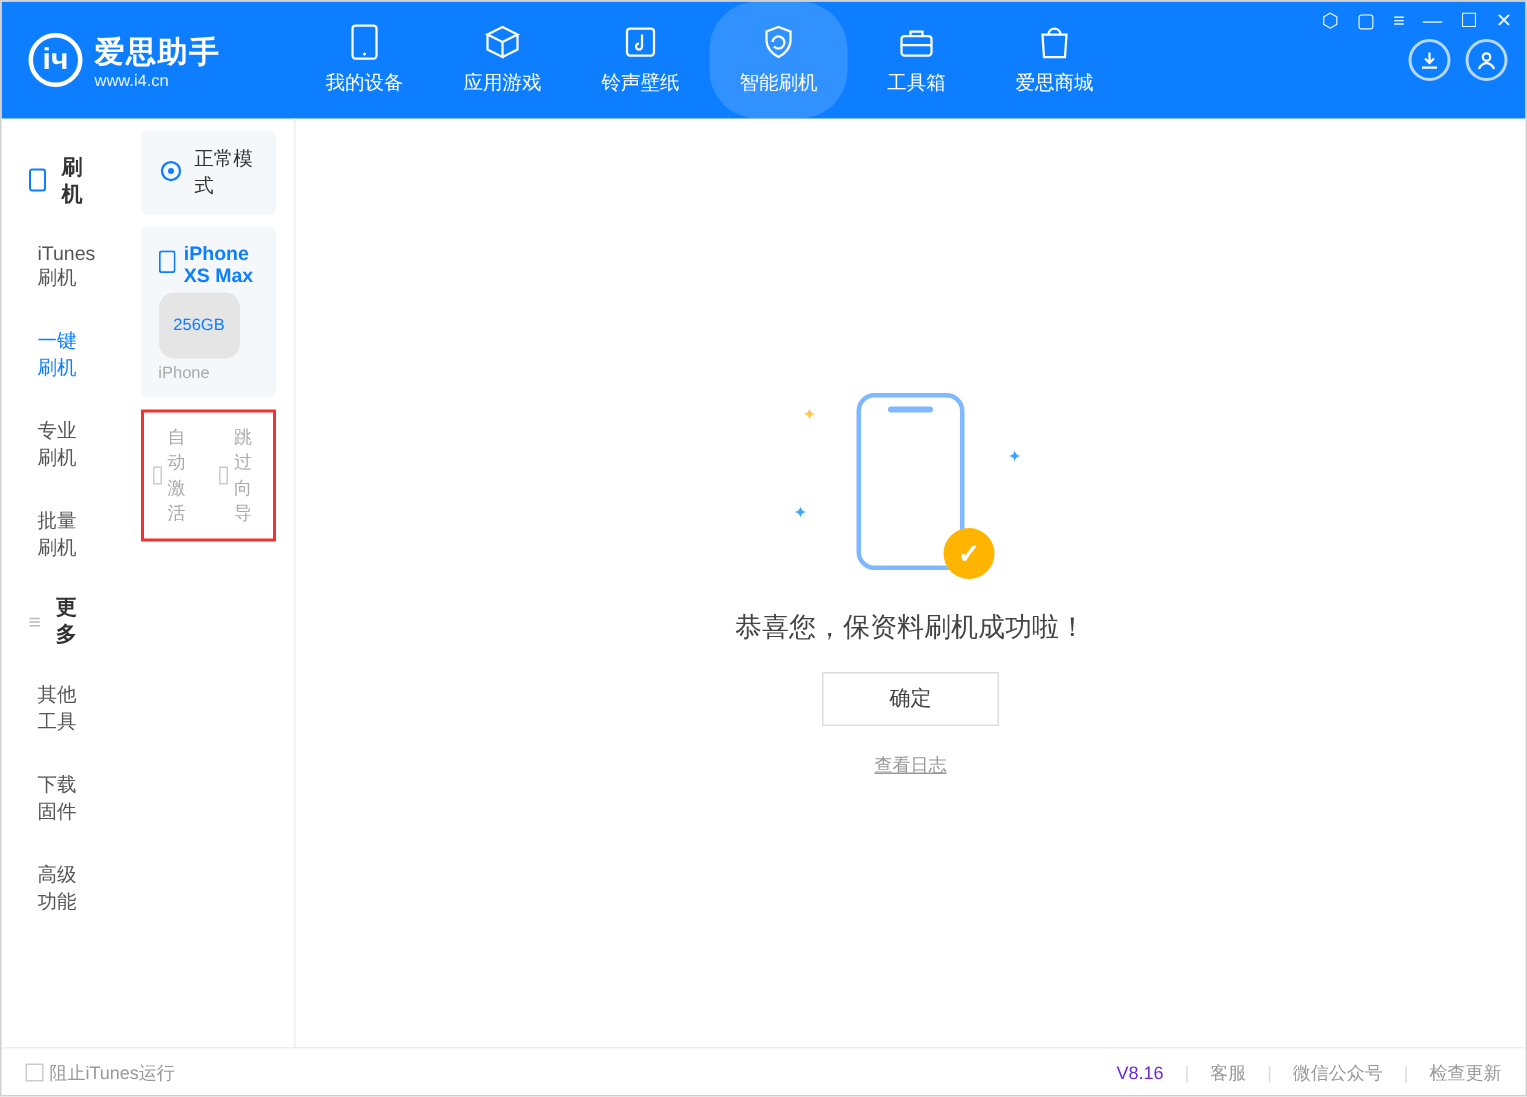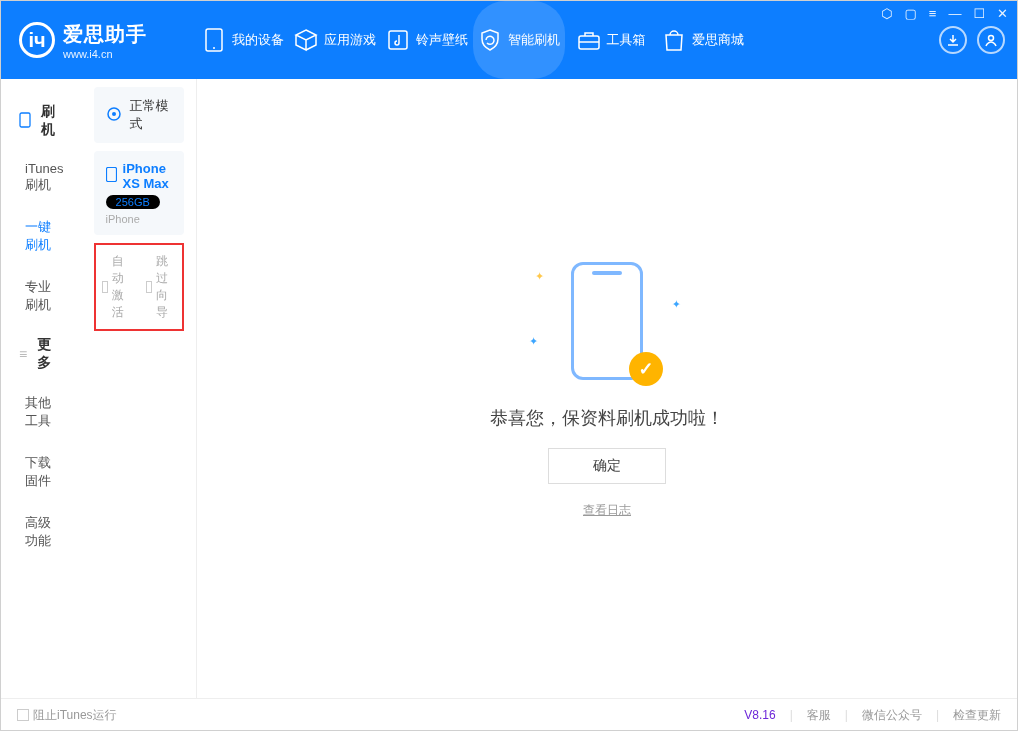--- a/index.html
+++ b/index.html
@@ -4,39 +4,39 @@
 <style>
 * { margin: 0; padding: 0; box-sizing: border-box; font-family: "Microsoft YaHei", sans-serif; }
 body { background: #fff; width: 1018px; height: 731px; overflow: hidden; border: 1px solid #d0d0d0; }
 .header { background: #0d7eff; height: 78px; display: flex; align-items: center; color: #fff; }
 .logo-area { display: flex; align-items: center; padding: 0 18px; width: 196px; }
 .logo-circle { width: 36px; height: 36px; border: 3px solid #fff; border-radius: 50%; display: flex; align-items: center; justify-content: center; font-weight: bold; font-size: 20px; margin-right: 8px; }
 .logo-text { display: flex; flex-direction: column; }
 .logo-title { font-size: 20px; font-weight: bold; letter-spacing: 1px; }
 .logo-sub { font-size: 11px; opacity: 0.9; }
 .nav-tabs { display: flex; height: 100%; }
-.nav-tab { width: 92px; display: flex; flex-direction: row; align-items: center; justify-content: center; cursor: pointer; font-size: 13px; gap: 6px; }
+.nav-tab { width: 92px; display: flex; flex-direction: column; align-items: center; justify-content: center; cursor: pointer; font-size: 13px; gap: 6px; }
 .nav-tab.active { background: rgba(255,255,255,0.15); border-radius: 32px; }
 .nav-icon { width: 24px; height: 24px; display: flex; align-items: center; justify-content: center; }
 .header-right { margin-left: auto; display: flex; align-items: center; padding-right: 12px; gap: 10px; }
 .sys-btns { position: absolute; top: 6px; right: 10px; display: flex; gap: 12px; color: #fff; font-size: 13px; }
 .sys-btn { cursor: pointer; opacity: 0.9; }
 .circ-btn { width: 28px; height: 28px; border: 2px solid rgba(255,255,255,0.7); border-radius: 50%; display: flex; align-items: center; justify-content: center; cursor: pointer; }
 
 .body-area { display: flex; height: 619px; }
 .sidebar { width: 196px; border-right: 1px solid #eee; display: flex; flex-direction: row; }
 .side-scroll { flex: 1; padding-top: 14px; }
 .side-group-hdr { display: flex; align-items: center; padding: 10px 18px; font-size: 14px; color: #333; font-weight: bold; gap: 10px; }
 .side-item { padding: 12px 18px 12px 24px; font-size: 13px; color: #555; cursor: pointer; }
 .side-item.active { color: #0d7eff; }
 .side-bottom { padding: 8px 12px; }
 .mode-card, .device-card { background: #f5f8fb; border-radius: 4px; padding: 10px 12px; margin-bottom: 8px; display: flex; align-items: center; gap: 8px; font-size: 13px; color: #333; }
 .device-card { flex-direction: column; align-items: flex-start; gap: 4px; }
 .device-name { color: #0d7eff; font-weight: bold; font-size: 13px; display: flex; align-items: center; gap: 6px;}
-.badge { background: #000000; color: #0d7eff; border-radius: 10px; padding: 1px 10px; font-size: 11px; }
+.badge { background: #e5e5e5; color: #0d7eff; border-radius: 10px; padding: 16px 10px; font-size: 11px; }
 .device-sub { color: #aaa; font-size: 11px; }
 .checks-box { border: 2px solid #e33; padding: 8px 6px; display: flex; gap: 14px; font-size: 12px; color: #aaa; }
 .chk { display: flex; align-items: center; gap: 4px; }
 .chk-box { width: 12px; height: 12px; border: 1px solid #ccc; }
 
 .main { flex: 1; display: flex; flex-direction: column; align-items: center; justify-content: center; gap: 18px; }
 .illus { position: relative; width: 140px; height: 130px; }
 .phone { width: 72px; height: 118px; border: 3px solid #7fb8ff; border-radius: 12px; margin: 0 auto; position: relative; top: 4px; }
 .phone::before { content: ""; position: absolute; top: 6px; left: 50%; transform: translateX(-50%); width: 30px; height: 4px; background: #7fb8ff; border-radius: 2px; }
 .check-badge { position: absolute; right: 14px; bottom: 2px; width: 34px; height: 34px; background: #ffb400; border-radius: 50%; display: flex; align-items: center; justify-content: center; color: #fff; font-size: 18px; font-weight: bold; }
@@ -147,20 +147,21 @@
     <div class="side-scroll">
       <div class="side-group-hdr">
         <span><svg width="12" height="16" viewBox="0 0 12 16">
               <rect x="1" y="1" width="10" height="14" rx="1.5" fill="none" stroke="#0d7eff" stroke-width="1.3"></rect>
             </svg></span>
         <span>刷机</span>
       </div>
       <div class="side-item">iTunes刷机</div>
       <div class="side-item active">一键刷机</div>
       <div class="side-item">专业刷机</div>
+      <div class="side-item">批量刷机</div>
       <div class="side-group-hdr">
         <span style="color:#bbb">≡</span>
         <span>更多</span>
       </div>
       <div class="side-item">其他工具</div>
       <div class="side-item">下载固件</div>
       <div class="side-item">高级功能</div>
     </div>
     <div class="side-bottom">
       <div class="mode-card">

